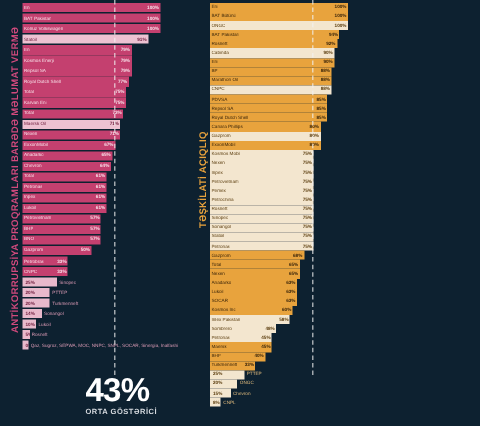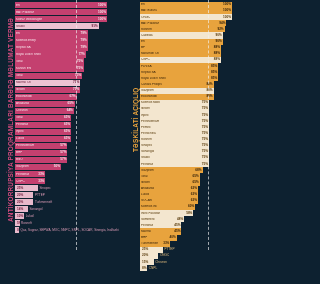--- a/index.html
+++ b/index.html
@@ -263,20 +263,24 @@
         <span class="outside">Rosneft</span>
       </div>
       <div class="row" style="height: 6.6px;">
         <div class="bar lo" style="width: 4px;">
           <span class="val">0%</span>
         </div>
         <span class="outside">Qaz, Sugroz, SEPWA, MOC, NNPC, SNPL, SOCAR, Sinergia, Inalfashi</span>
       </div>
     </div>
   <div class="dash" id="dash-left"></div>
+  <div class="summary" id="summary-left">
+    <div class="big">43%</div>
+    <div class="sub">ORTA GÖSTƏRİCİ</div>
+  </div>
 </div>
 
 <div class="panel" id="panel-right">
   <div class="vtitle" id="vtitle-right">TƏŞKİLATİ AÇIQLIQ</div>
   <div class="rows" id="rows-right">
       <div class="row" style="height: 5.7px;">
         <div class="bar" style="width: 92px;">
           <span class="lbl">Eni</span>
           <span class="val">100%</span>
         </div>

